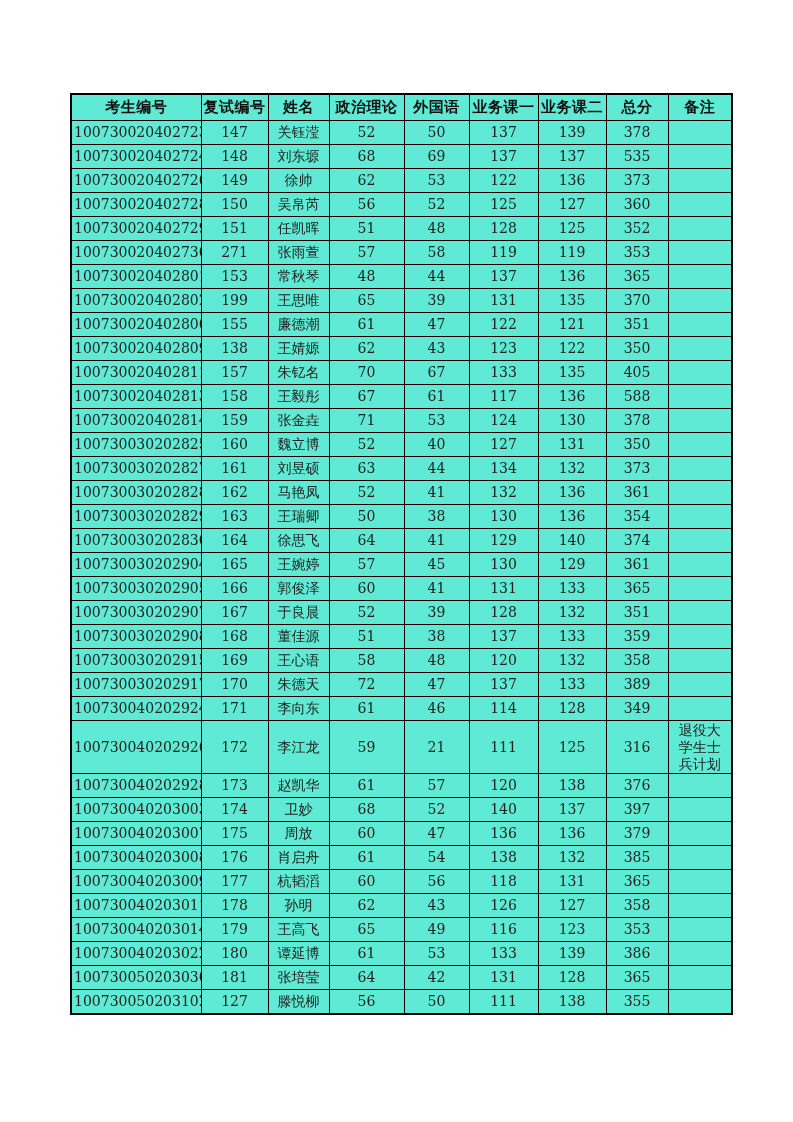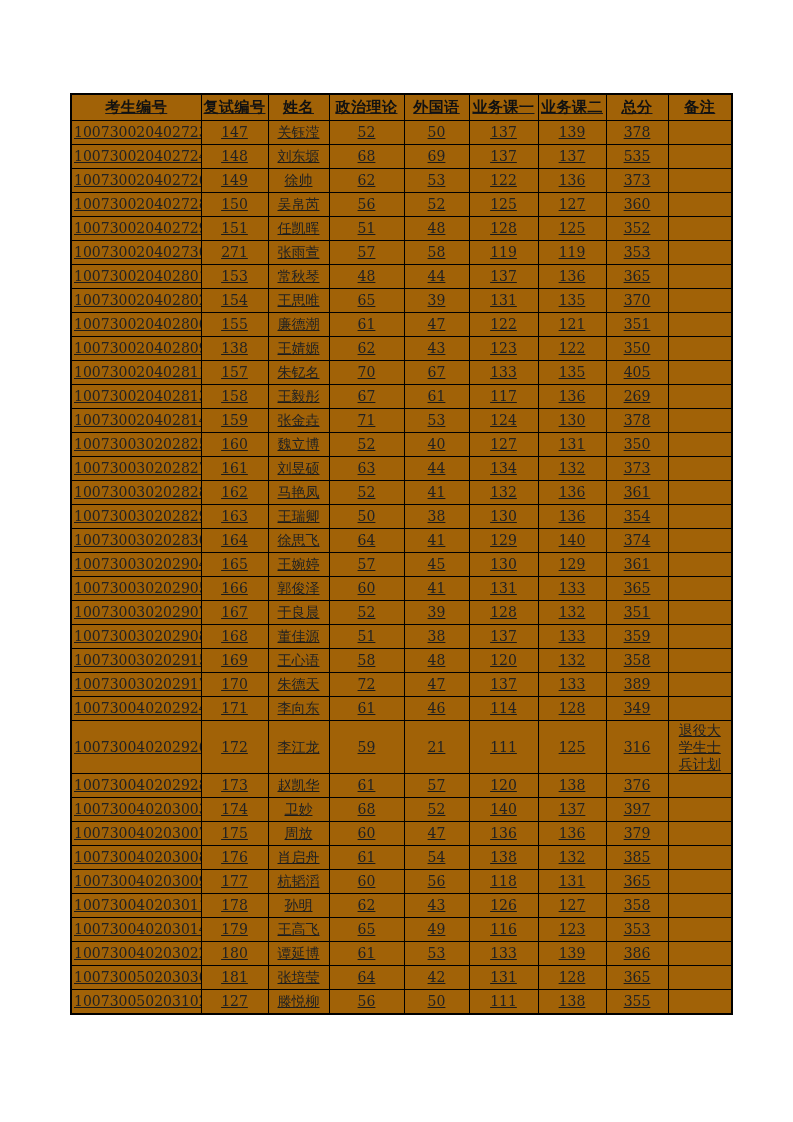--- a/index.html
+++ b/index.html
@@ -20,22 +20,21 @@
     background: #ffffff;
   }
   table.score-table {
     position: absolute;
     left: 70px;
     top: 93px;
     width: 661px;
     border-collapse: collapse;
     table-layout: fixed;
     border: 2px solid #000000;
-    background: #a16207;
-    text-decoration: underline;
+    background: #5eead4;
   }
   .score-table th,
   .score-table td {
     border: 1px solid #000000;
     text-align: center;
     vertical-align: middle;
     overflow: hidden;
     padding: 0 2px;
   }
   .score-table th {
@@ -161,21 +160,21 @@
           <td class="col-name">常秋琴</td>
           <td class="col-politics">48</td>
           <td class="col-foreign-language">44</td>
           <td class="col-course1">137</td>
           <td class="col-course2">136</td>
           <td class="col-total">365</td>
           <td class="col-remark"></td>
         </tr>
         <tr>
           <td class="col-candidate">100730020402802</td>
-          <td class="col-retest">154</td>
+          <td class="col-retest">199</td>
           <td class="col-name">王思唯</td>
           <td class="col-politics">65</td>
           <td class="col-foreign-language">39</td>
           <td class="col-course1">131</td>
           <td class="col-course2">135</td>
           <td class="col-total">370</td>
           <td class="col-remark"></td>
         </tr>
         <tr>
           <td class="col-candidate">100730020402806</td>
@@ -211,21 +210,21 @@
           <td class="col-remark"></td>
         </tr>
         <tr>
           <td class="col-candidate">100730020402813</td>
           <td class="col-retest">158</td>
           <td class="col-name">王毅彤</td>
           <td class="col-politics">67</td>
           <td class="col-foreign-language">61</td>
           <td class="col-course1">117</td>
           <td class="col-course2">136</td>
-          <td class="col-total">269</td>
+          <td class="col-total">588</td>
           <td class="col-remark"></td>
         </tr>
         <tr>
           <td class="col-candidate">100730020402814</td>
           <td class="col-retest">159</td>
           <td class="col-name">张金垚</td>
           <td class="col-politics">71</td>
           <td class="col-foreign-language">53</td>
           <td class="col-course1">124</td>
           <td class="col-course2">130</td>

